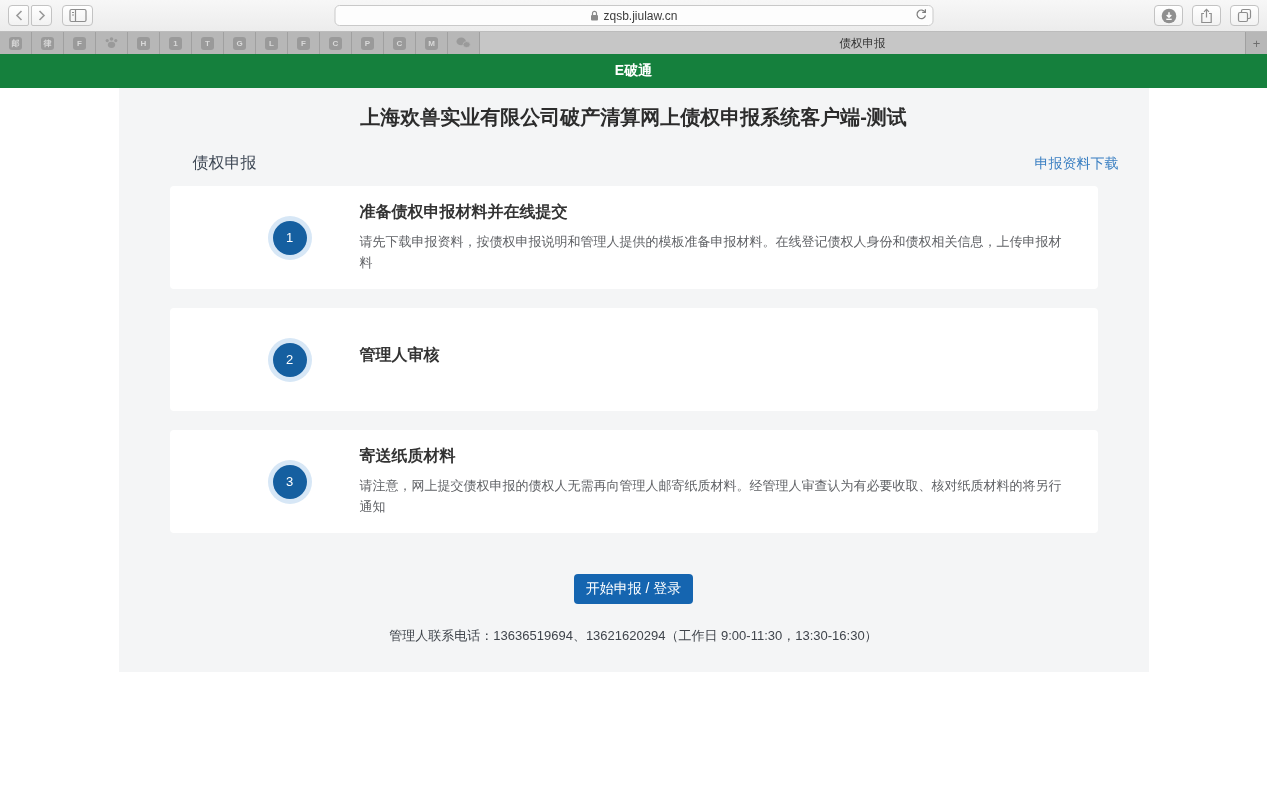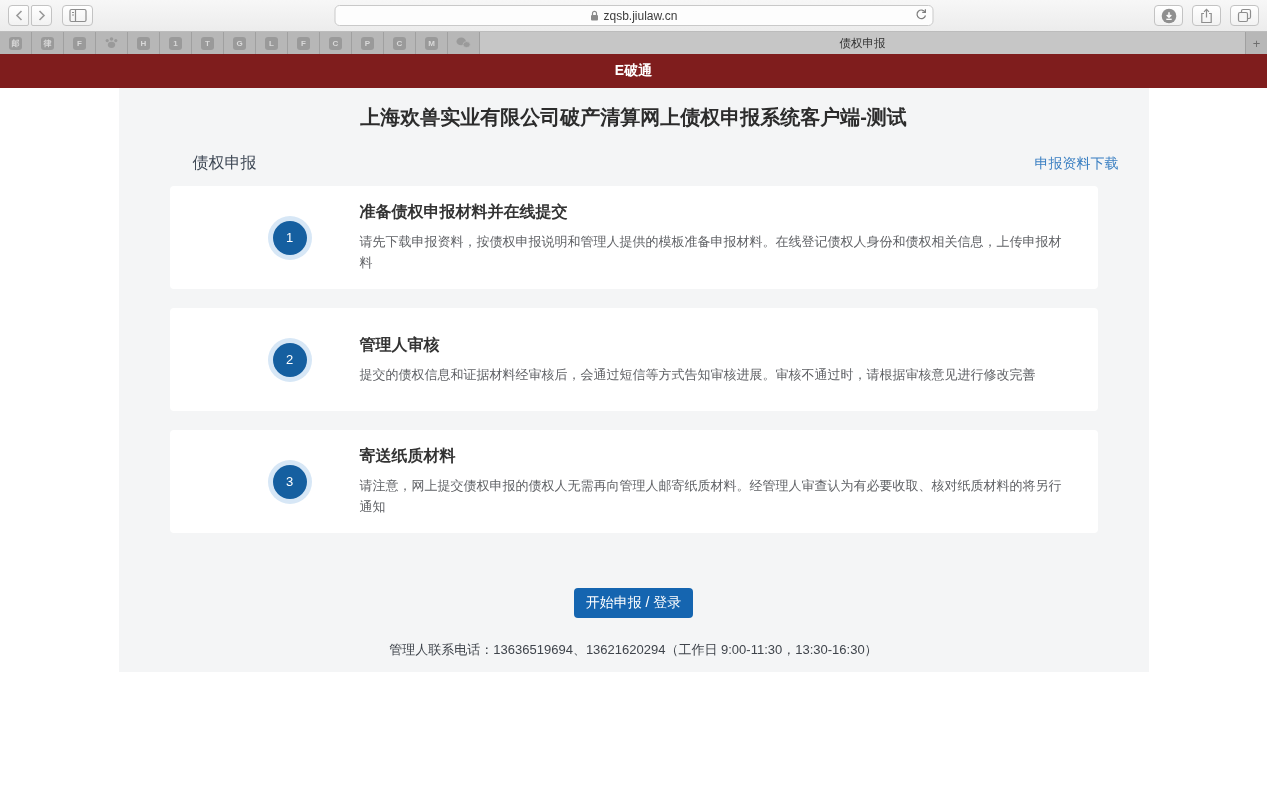--- a/index.html
+++ b/index.html
@@ -30,40 +30,40 @@
   .ptab { width:32px; border-right:1px solid #a0a0a0; background:#b7b7b7;
     display:flex; align-items:center; justify-content:center; cursor:pointer; }
   .fav-badge { width:13px; height:13px; border-radius:3px; background:#9a9a9a; color:#d9d9d9;
     font-size:8px; font-weight:700; display:flex; align-items:center; justify-content:center; }
   .active-tab { flex:1; background:#c6c6c6; border-right:1px solid #a0a0a0; display:flex;
     align-items:center; justify-content:center; font-size:11.5px; color:#333; cursor:pointer; }
   .newtab { width:21px; background:#b7b7b7; display:flex; align-items:center;
     justify-content:center; color:#6e6e6e; font-size:13px; cursor:pointer; }
 
   
-  .bluebar { height:34px; background:#7f1d1d; display:flex; align-items:center;
+  .bluebar { height:34px; background:#15803d; display:flex; align-items:center;
     justify-content:center; color:#fff; font-size:14px; font-weight:700; }
 
   
   .viewport { height:500px; background:#fff; }
   .container { width:1030px; height:584px; margin:0 auto; background:#f4f5f6; overflow:hidden; }
   .page-title { margin-top:16px; text-align:center; font-size:20px; font-weight:700; color:#2c2c2c; }
   .section-row { display:flex; justify-content:space-between; align-items:center;
     margin:22px 30px 12px 74px; }
   .sec-title { font-size:16px; color:#3d4754; }
   .dl-link { font-size:14px; color:#3a7fc2; text-decoration:none; cursor:pointer; }
   .card { height:103px; margin:0 51px 19px; background:#fff; border-radius:4px;
     display:flex; align-items:center; }
   .card-num { margin-left:103px; width:34px; height:34px; flex-shrink:0; border-radius:50%;
     background:#155fa0; box-shadow:0 0 0 5px #d7e7f6; color:#fff; font-size:13px;
     display:flex; align-items:center; justify-content:center; }
   .card-body { margin-left:53px; margin-right:28px; }
   .card-title { font-size:16px; font-weight:700; color:#333; margin-bottom:8px; }
   .card-desc { font-size:13px; color:#606266; line-height:21px;font-family:Liberation Serif, serif; }
-  .start-btn { display:block; margin:55px auto 0; background:#1565b0; color:#fff; border:none;
+  .start-btn { display:block; margin:41px auto 0; background:#1565b0; color:#fff; border:none;
     border-radius:4px; font-size:14px; padding:6px 12px; cursor:pointer;
     font-family:"Liberation Sans","DejaVu Sans",sans-serif; }
   .footer { margin-top:22px; text-align:center; font-size:13px; color:#3f444b; line-height:19px; }
   svg { display:block; }
 </style>
 </head>
 <body>
 
 <div>
 
@@ -224,21 +224,20 @@
         <div class="card-body">
           <div class="card-title">准备债权申报材料并在线提交</div>
           <div class="card-desc">请先下载申报资料，按债权申报说明和管理人提供的模板准备申报材料。在线登记债权人身份和债权相关信息，上传申报材料</div>
         </div>
       </div>
 
       <div class="card">
         <div class="card-num">2</div>
         <div class="card-body">
           <div class="card-title">管理人审核</div>
-          <div class="card-desc">提交的债权信息和证据材料经审核后，会通过短信等方式告知审核进展。审核不通过时，请根据审核意见进行修改完善</div>
         </div>
       </div>
 
       <div class="card">
         <div class="card-num">3</div>
         <div class="card-body">
           <div class="card-title">寄送纸质材料</div>
           <div class="card-desc">请注意，网上提交债权申报的债权人无需再向管理人邮寄纸质材料。经管理人审查认为有必要收取、核对纸质材料的将另行通知</div>
         </div>
       </div>

